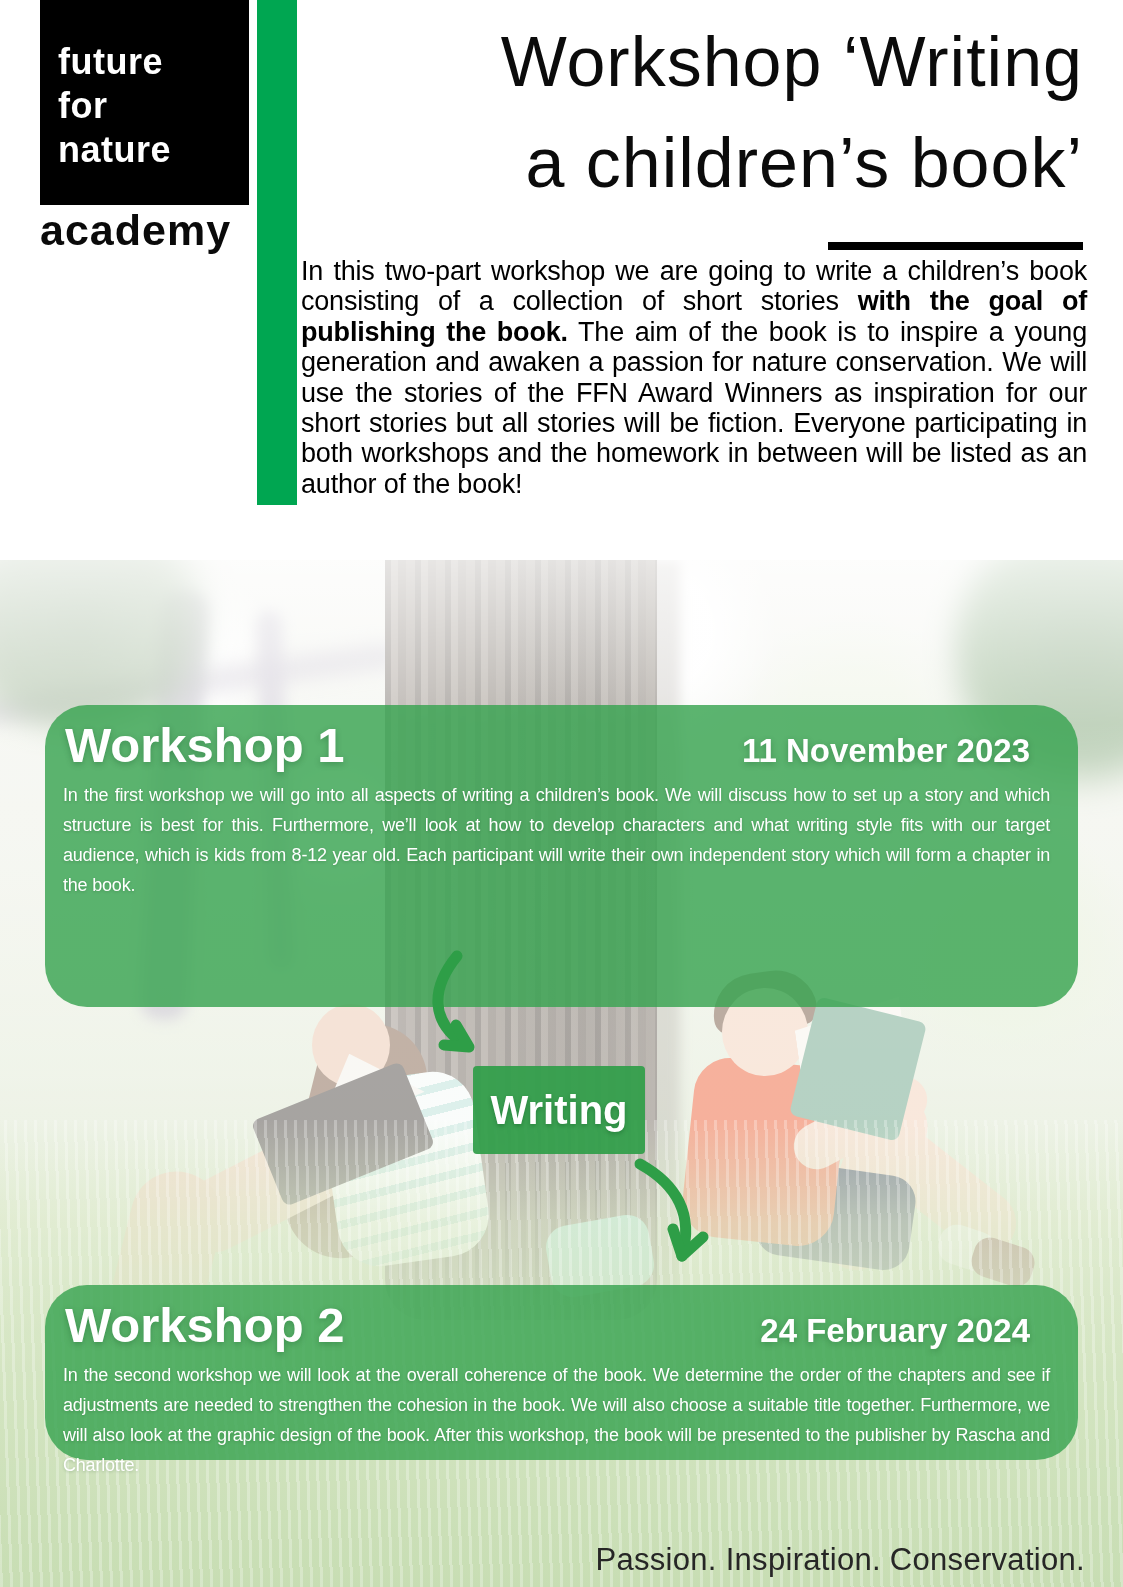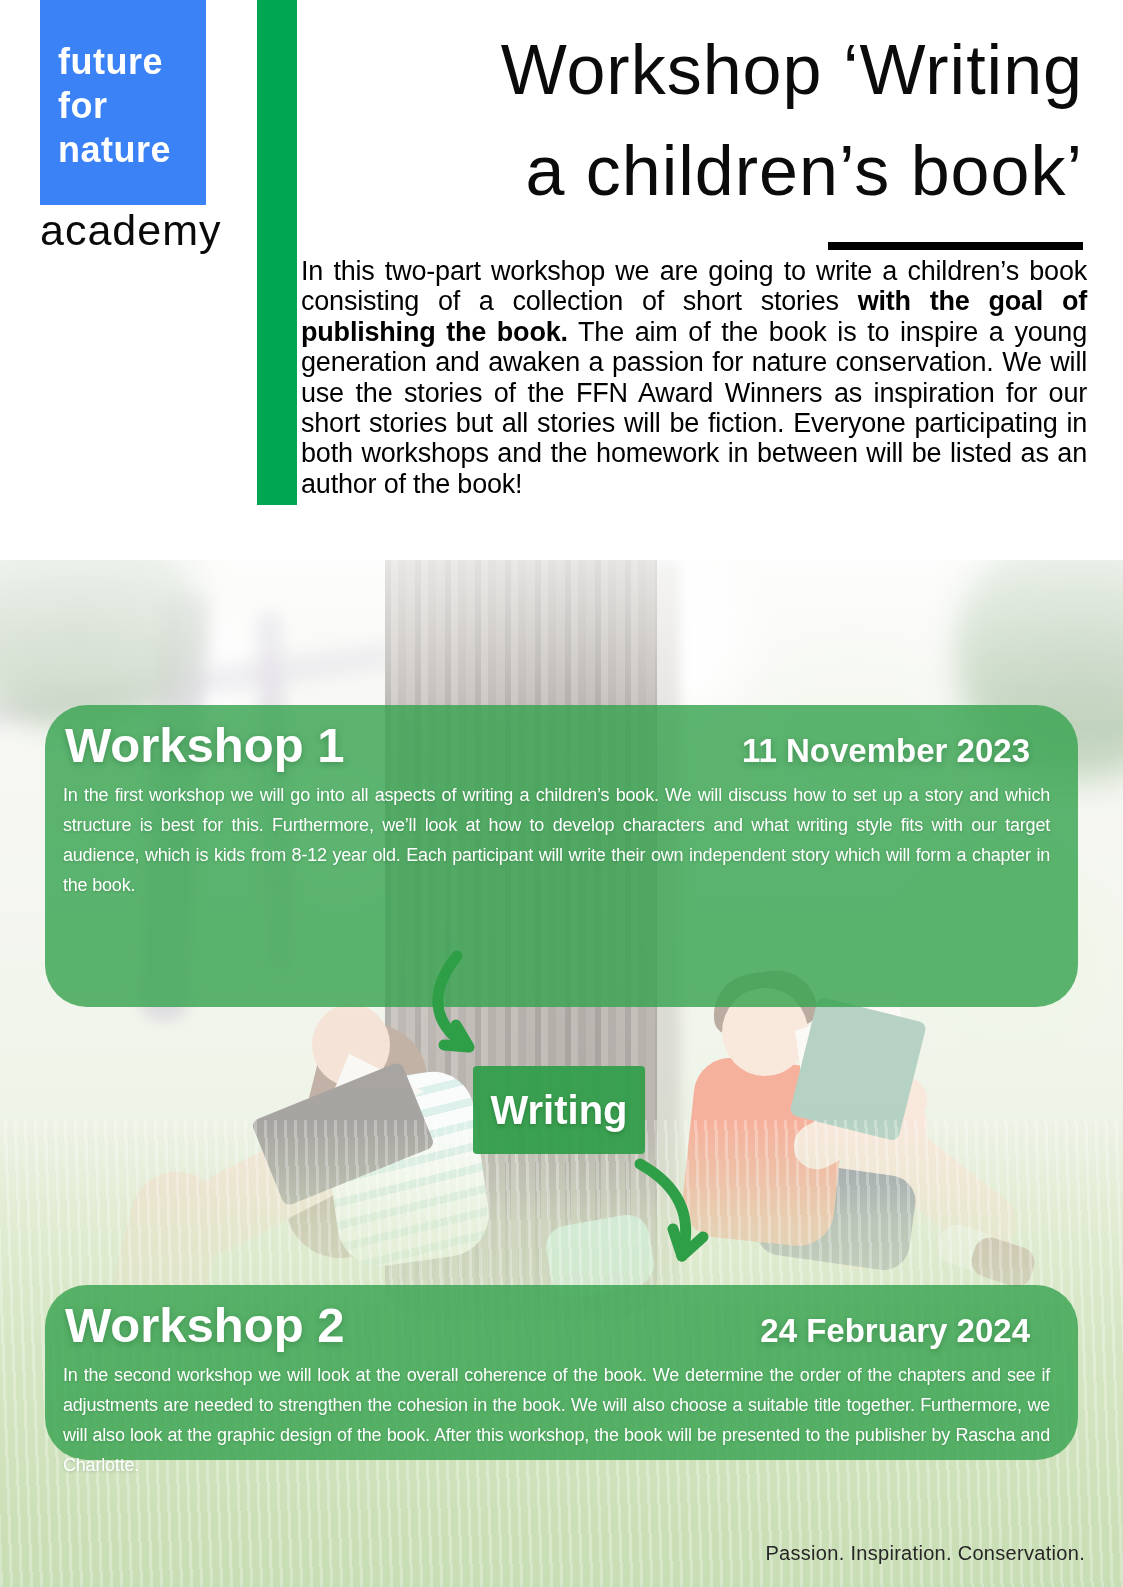--- a/index.html
+++ b/index.html
@@ -4,30 +4,30 @@
 <style>
   html,body{margin:0;padding:0;background:#e9e9e9;}
   .page{
     position:relative;width:1123px;height:1587px;margin:0 auto;
     background:#ffffff;overflow:hidden;
     font-family:"Liberation Sans", sans-serif;
   }
   
   .green-bar{position:absolute;left:257px;top:0;width:40px;height:505px;background:#00A651;}
   .logo-box{
-    position:absolute;left:40px;top:0;width:166px;height:205px;background:#3b82f6;
+    position:absolute;left:40px;top:0;width:209px;height:205px;background:#000000;
     color:#fff;font-weight:bold;font-size:36px;line-height:44px;
     padding:40px 0 0 18px;box-sizing:border-box;letter-spacing:.5px;
   }
   .logo-academy{
     position:absolute;left:40px;top:206px;width:220px;
-    color:#0a0a0a;font-weight:normal;font-size:43px;letter-spacing:1px;
+    color:#0a0a0a;font-weight:bold;font-size:43px;letter-spacing:1px;
   }
   .title{
-    position:absolute;left:320px;right:40px;top:20px;
+    position:absolute;left:320px;right:40px;top:12px;
     text-align:right;color:#0b0b0b;
     font-size:70px;line-height:101px;font-weight:400;letter-spacing:1px;
   }
   .title-underline{position:absolute;left:828px;top:242px;width:255px;height:8px;background:#000;}
   .intro{
     position:absolute;left:301px;top:256px;width:786px;
     font-size:27px;line-height:30.4px;color:#000;
     text-align:justify;letter-spacing:-0.2px;
   }
   .intro b{font-weight:bold;}
@@ -111,21 +111,21 @@
   .badge{
     position:absolute;left:473px;top:506px;width:172px;height:88px;border-radius:4px;
     background:rgba(50,158,74,.94);display:flex;align-items:center;justify-content:center;
     color:#fff;font-weight:bold;font-size:40px;text-shadow:0 2px 4px rgba(0,60,20,.3);
   }
   .arrow-svg{position:absolute;overflow:visible;}
   .arrow-1{left:415px;top:390px;}
   .arrow-2{left:628px;top:596px;}
   .tagline{
     position:absolute;right:38px;top:982px;
-    color:#262626;font-size:20px;letter-spacing:.3px;
+    color:#262626;font-size:31px;letter-spacing:.3px;
   }
 </style>
 </head>
 <body>
 
 <div class="page">
 
   <div class="green-bar"></div>
 
   <div class="logo-box">

